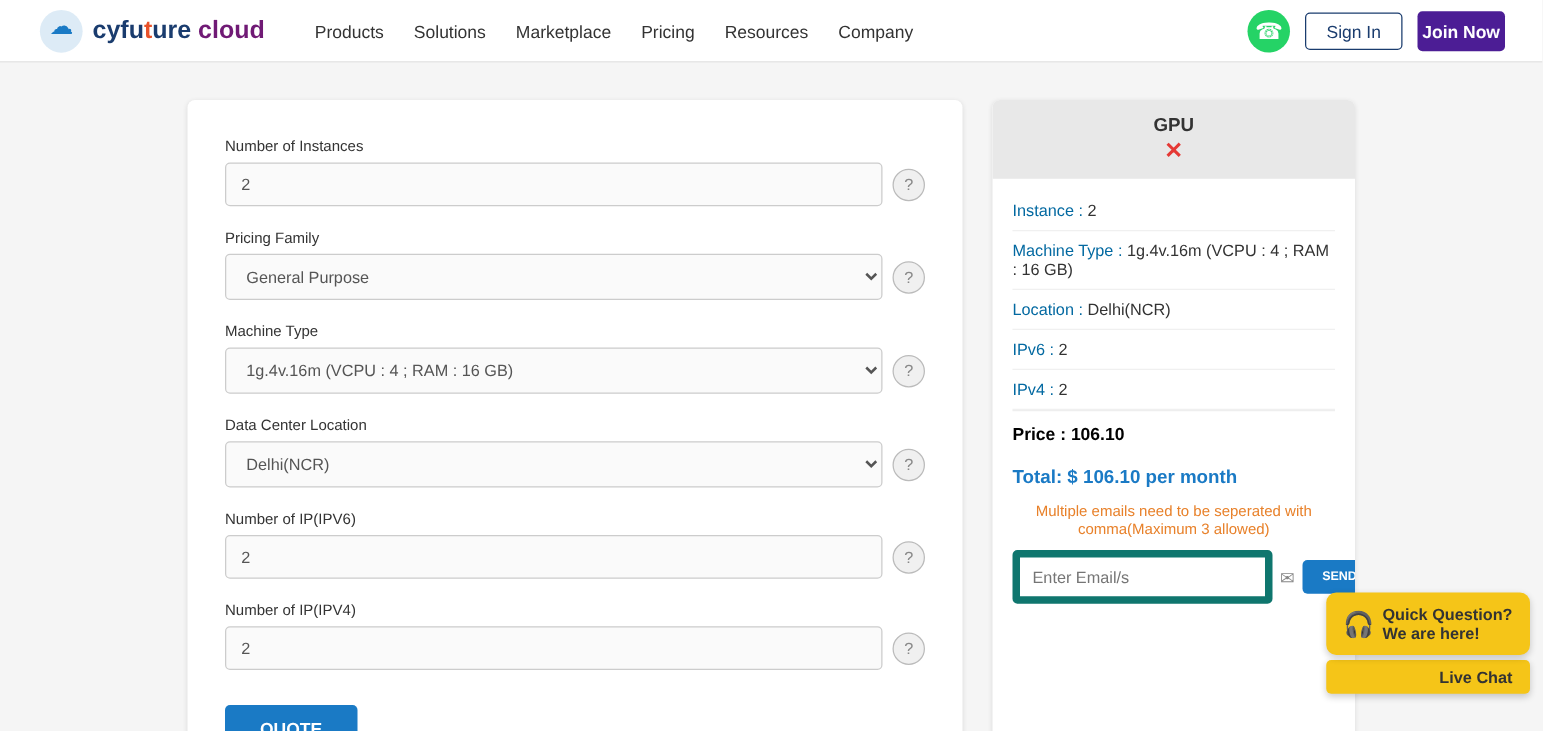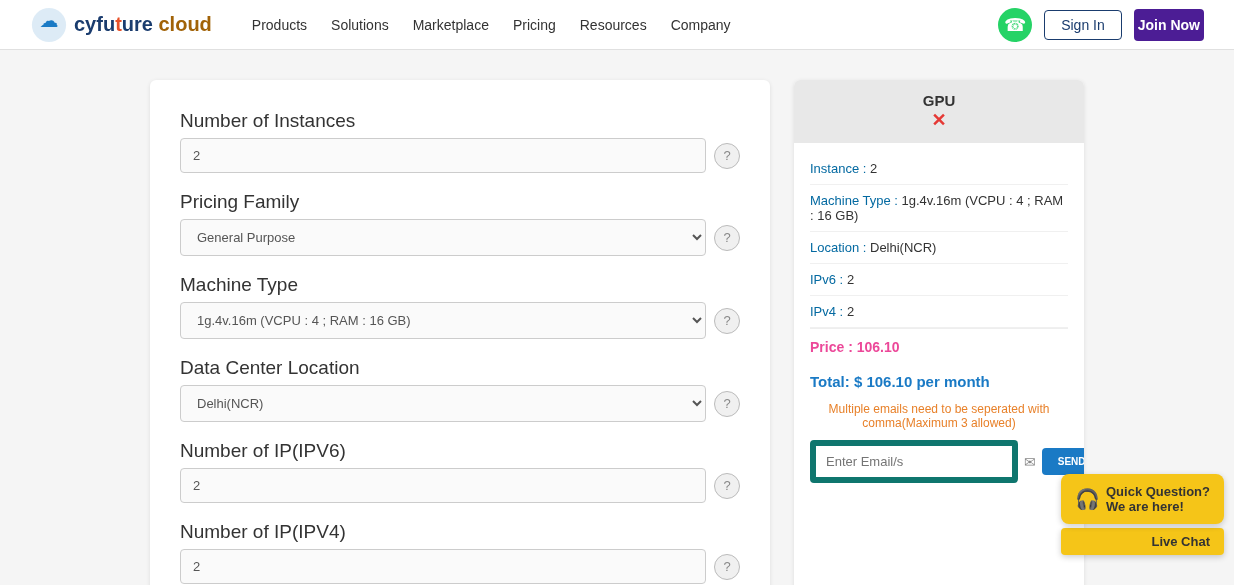--- a/index.html
+++ b/index.html
@@ -89,21 +89,21 @@
       padding: 30px 30px;
       width: 620px;
       box-shadow: 0 1px 4px rgba(0,0,0,0.1);
     }
 
     .form-group {
       margin-bottom: 18px;
     }
     .form-label {
       display: block;
-      font-size: 19px;
+      font-size: 12px;
       color: #333;
       margin-bottom: 6px;
       font-weight: 500;
     }
     .form-row {
       display: flex;
       align-items: center;
       gap: 8px;
     }
     .form-input {
@@ -191,21 +191,21 @@
       color: #555;
     }
     .summary-row:last-of-type { border-bottom: none; }
     .summary-label { color: #0369a1; font-weight: 500; }
     .summary-value { color: #333; }
 
     .price-row {
       padding: 10px 0;
       font-size: 14px;
       font-weight: bold;
-      color: #ec4899;
+      color: #000000;
       border-top: 1px solid #eee;
     }
 
     .total-row {
       color: #1a7ac5;
       font-size: 15px;
       font-weight: bold;
       padding: 8px 0 6px;
     }
 
@@ -279,21 +279,21 @@
 <body>
 
 <nav class="navbar">
   <div class="navbar-logo">
 
     <svg class="logo-icon" viewBox="0 0 40 40">
       <circle cx="20" cy="20" r="18" fill="#1a7ac5" opacity="0.15"></circle>
       <text x="50%" y="55%" text-anchor="middle" font-size="20" fill="#1a7ac5">☁</text>
     </svg>
     <span style="font-size:20px;font-weight:bold;color:#1a3c6e;">
-      cyfu<span style="color:#e8522a;">t</span>ure <span style="color:#a16207;">cloud</span>
+      cyfu<span style="color:#e8522a;">t</span>ure <span style="color:#701a75;">cloud</span>
     </span>
   </div>
   <div class="nav-links">
     <a class="nav-link" href="#">Products</a>
     <a class="nav-link" href="#">Solutions</a>
     <a class="nav-link" href="#">Marketplace</a>
     <a class="nav-link" href="#">Pricing</a>
     <a class="nav-link" href="#">Resources</a>
     <a class="nav-link" href="#">Company</a>
   </div>

